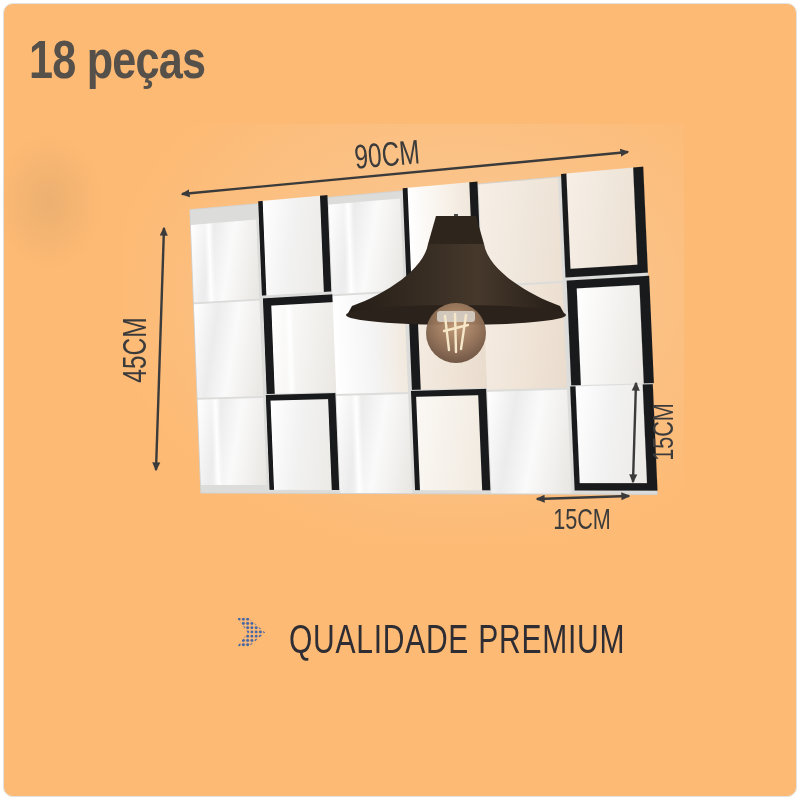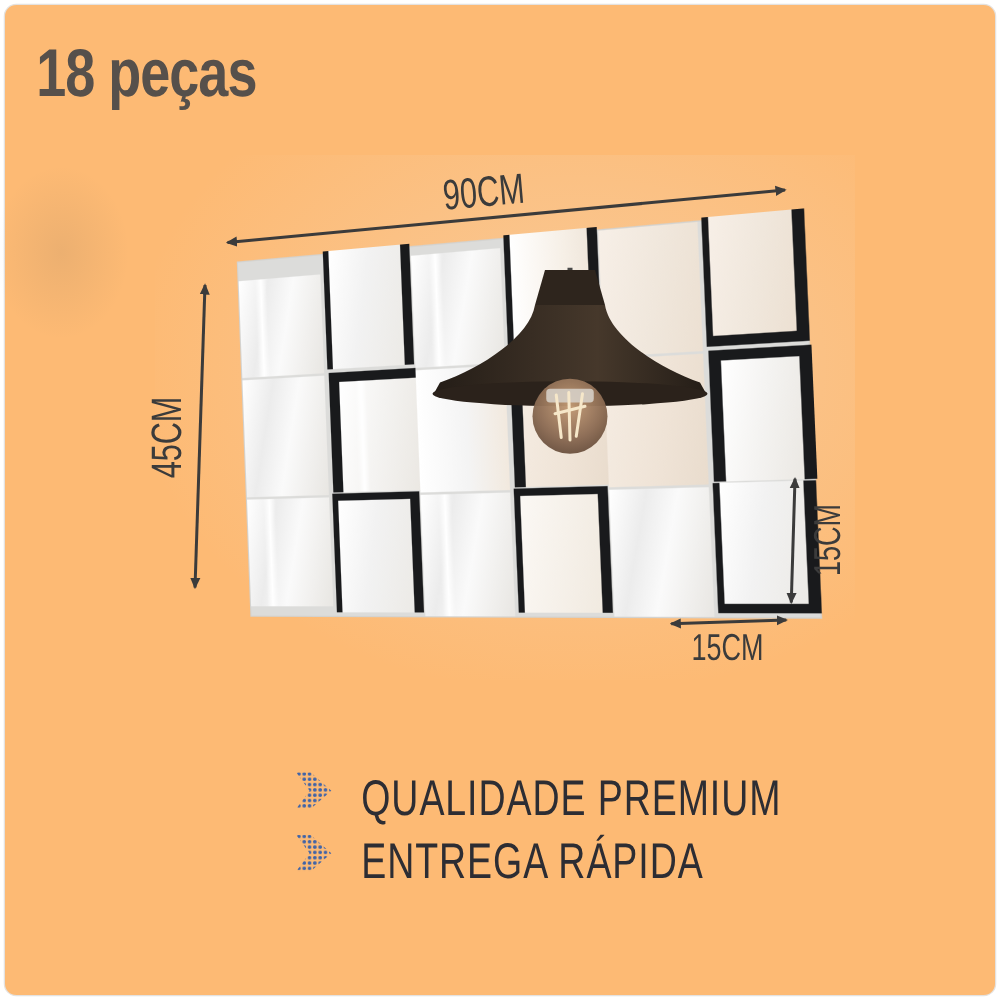--- a/index.html
+++ b/index.html
@@ -145,24 +145,18 @@
   <span class="dim-label dim-th">15CM</span>
   <span class="dim-label dim-tw">15CM</span>
 
   <ul class="features">
     <li class="feature">
       <svg class="chev" viewBox="0 0 30 32">
         <polygon points="0,1 12,1 29,16 12,31 0,31 11,16" fill="url(#dotpat)"></polygon>
       </svg>
       <span class="feature-label">QUALIDADE PREMIUM</span>
     </li>
-    <li class="feature">
-      <svg class="chev" viewBox="0 0 30 32">
-        <polygon points="0,1 12,1 29,16 12,31 0,31 11,16" fill="url(#dotpat)"></polygon>
-      </svg>
-      <span class="feature-label">ENTREGA RÁPIDA</span>
-    </li>
   </ul>
 
 </div>
 
 
 
 
 </body></html>

